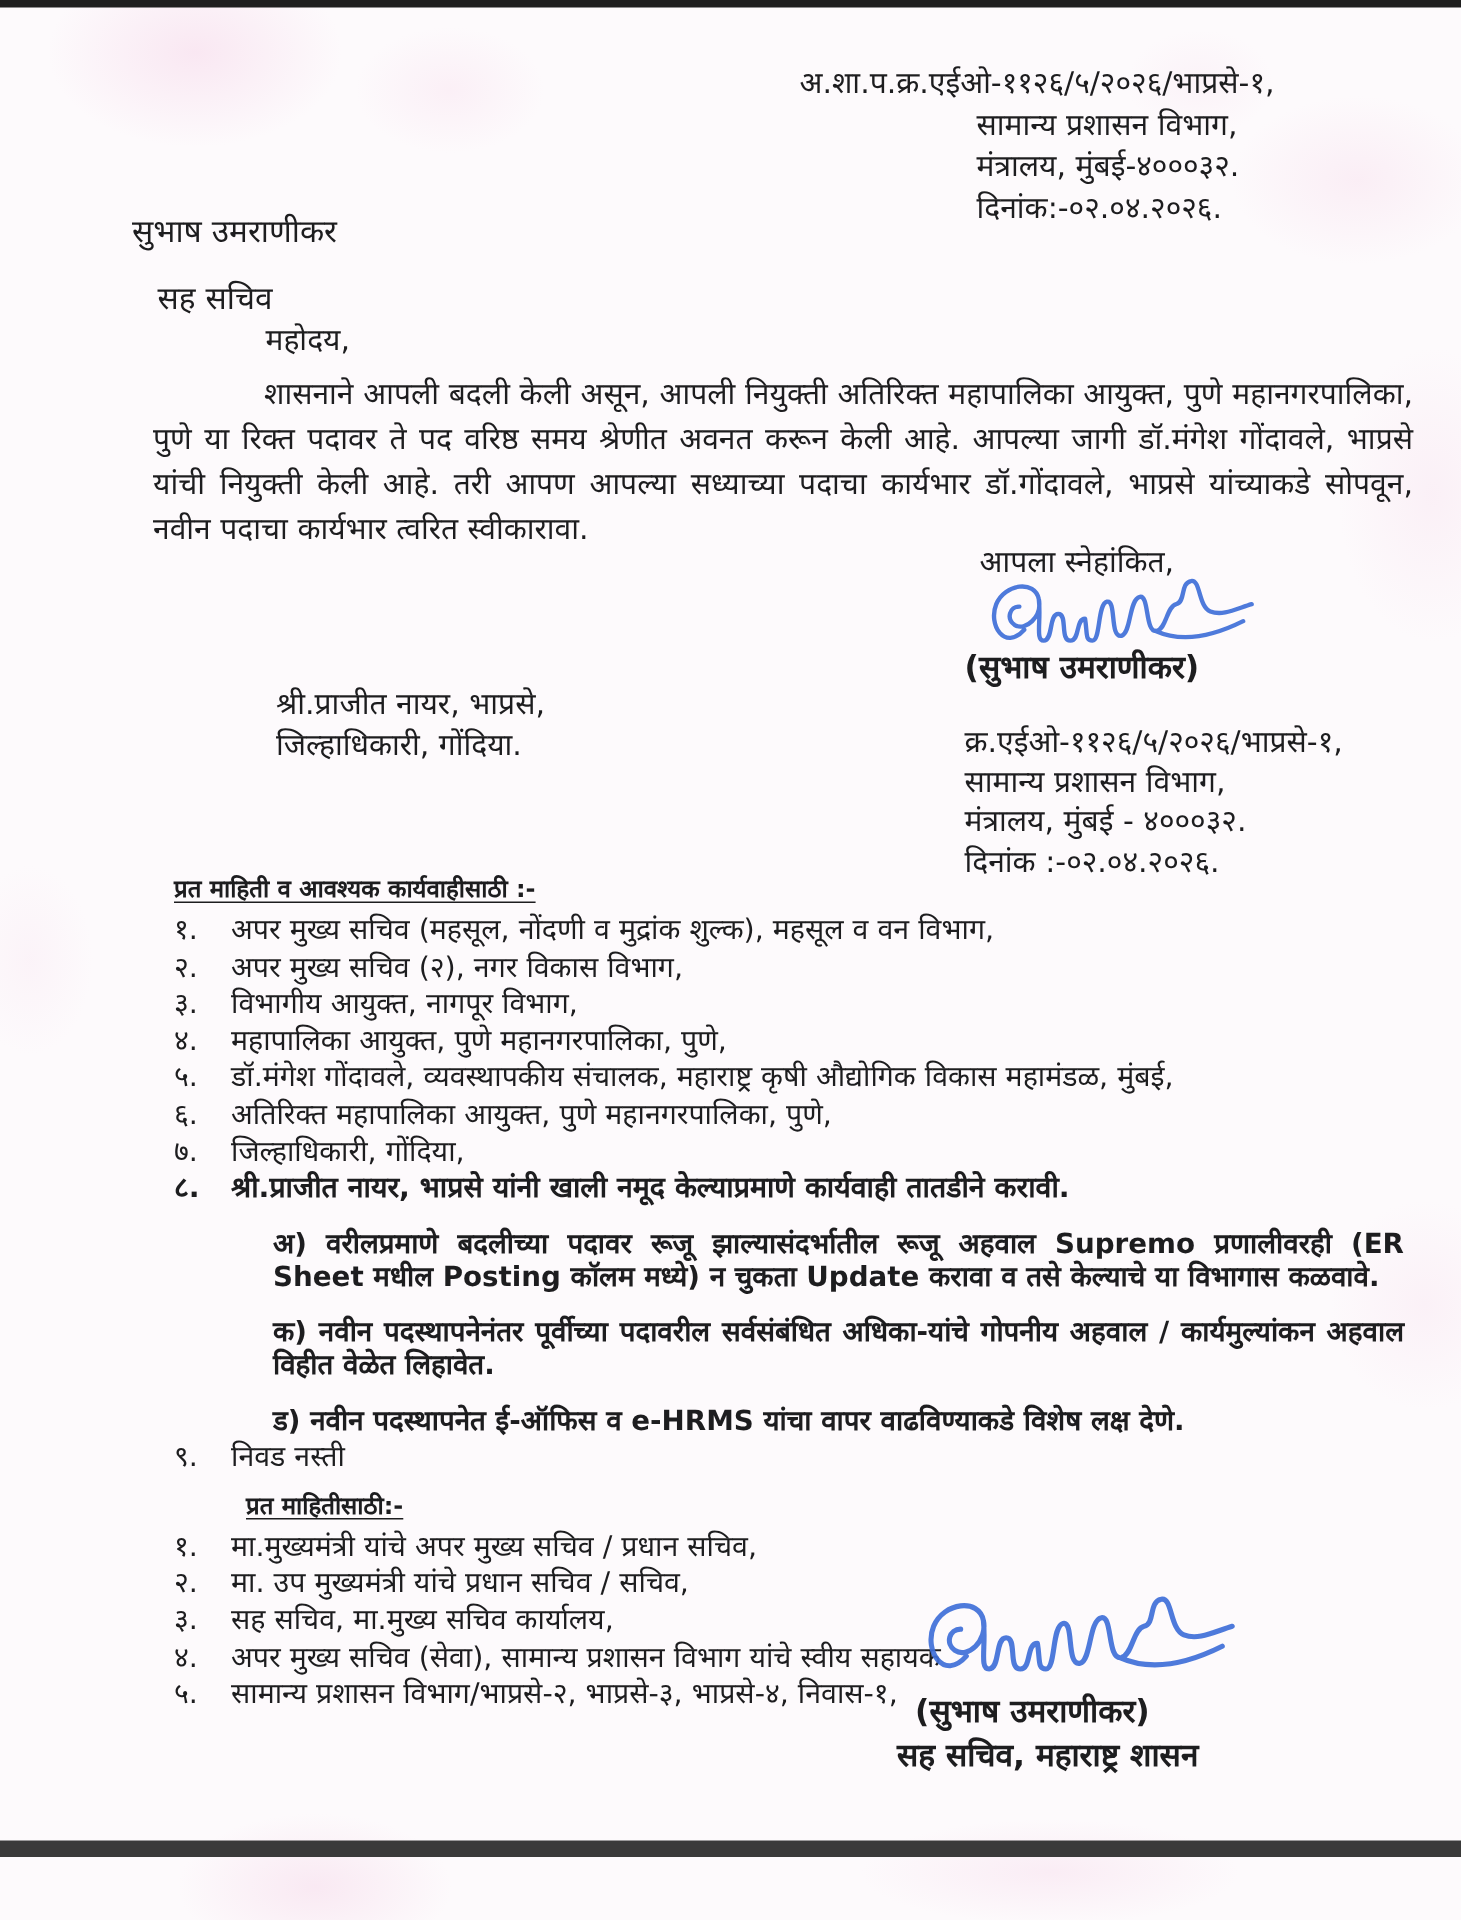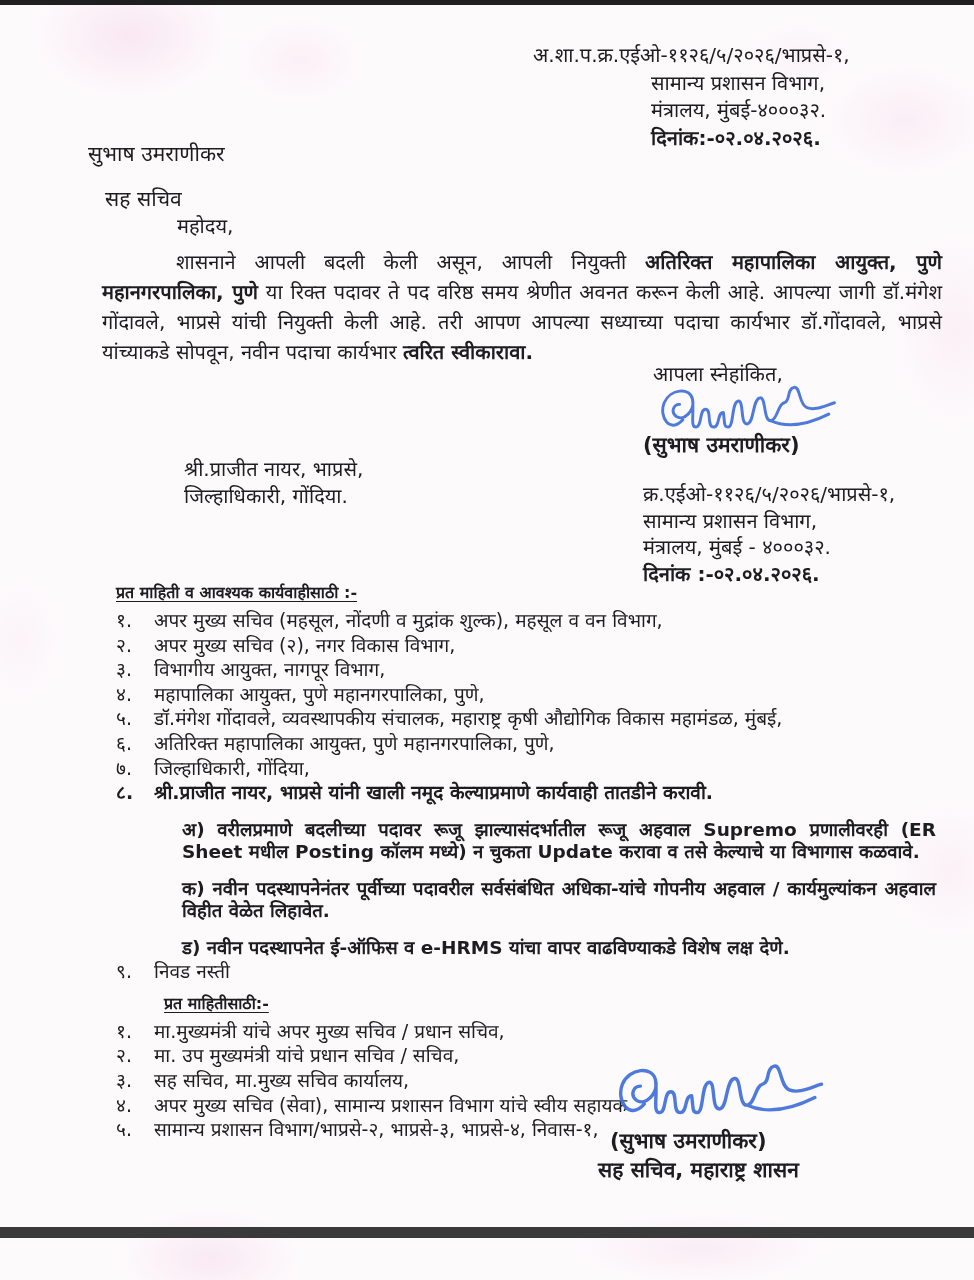--- a/index.html
+++ b/index.html
@@ -15,21 +15,21 @@
       radial-gradient(90px 140px at 955px 330px, rgba(247,225,238,.4), rgba(247,225,238,0) 70%),
       radial-gradient(70px 50px at 800px 55px, rgba(248,228,240,.35), rgba(248,228,240,0) 70%),
       radial-gradient(60px 90px at 20px 640px, rgba(248,228,240,.3), rgba(248,228,240,0) 70%),
       radial-gradient(90px 100px at 950px 870px, rgba(247,224,238,.35), rgba(247,224,238,0) 70%),
       radial-gradient(130px 70px at 210px 1258px, rgba(245,216,233,.5), rgba(245,216,233,0) 70%),
       radial-gradient(180px 50px at 700px 1248px, rgba(246,220,236,.45), rgba(246,220,236,0) 70%);
   }
   .bar-top{position:absolute;top:0;left:0;width:100%;height:5px;background:#1f1f1f;}
   .bar-bottom{position:absolute;top:1227px;left:0;width:100%;height:11px;background:#3a3a3a;}
   .abs{position:absolute;}
-  .b{font-weight:bold;}
+  .b{font-weight:normal;}
   .ref1{top:42px;left:533px;font-size:20px;line-height:27.5px;}
   .ref1 .indent{padding-left:118px;}
   .sender{top:140px;left:88px;font-size:21px;line-height:29px;font-weight:normal;}
   .sender .l2{padding-left:17px;margin-top:16px;}
   .salutation{top:212px;left:177px;font-size:20px;}
   .bodypara{top:247px;left:102px;width:840px;font-size:20px;line-height:30px;
             text-align:justify;text-indent:74px;}
   .closing{top:360px;left:653px;font-size:20px;}
   .sig1{top:376px;left:646px;}
   .signer1{top:430px;left:643px;font-size:21px;font-weight:bold;}

